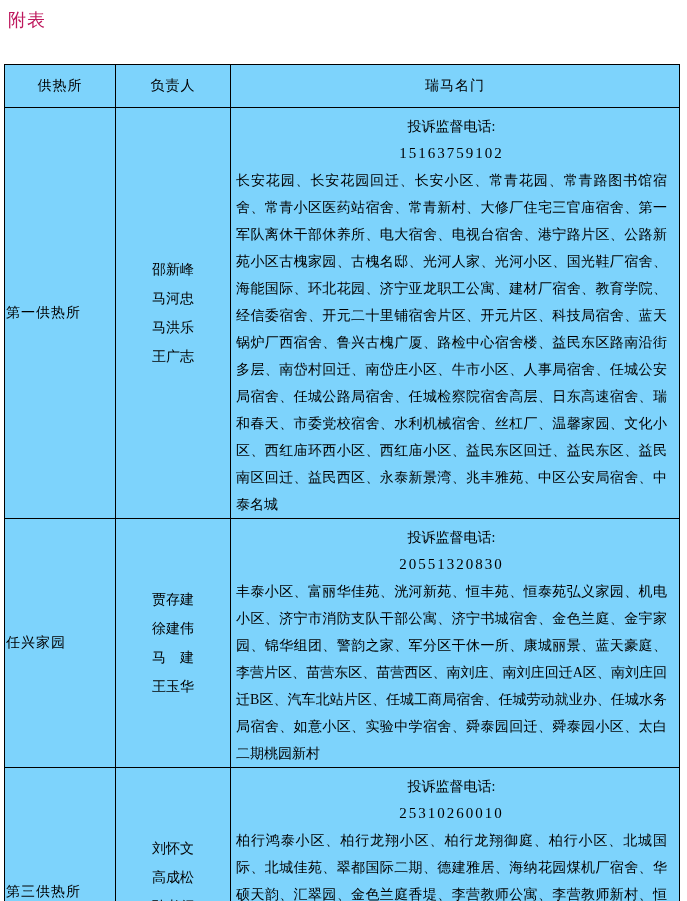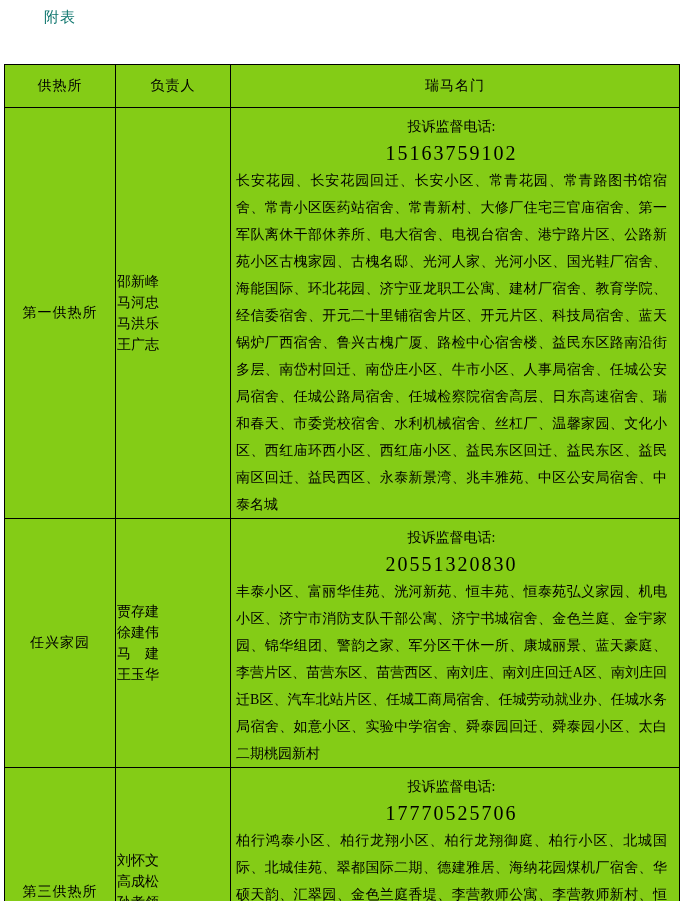--- a/index.html
+++ b/index.html
@@ -15,71 +15,69 @@
   .page {
     position: relative;
     width: 687px;
     height: 901px;
     background: #ffffff;
   }
   .page-title {
     position: absolute;
     left: 8px;
     top: 8px;
-    font-size: 15px;
-    color: #0f766e;
+    font-size: 18px;
+    color: #be185d;
     letter-spacing: 1px;
-    margin-left: 36px;
   }
   table.heat-table {
     position: absolute;
     left: 4px;
     top: 64px;
     width: 675px;
     border-collapse: collapse;
     table-layout: fixed;
   }
   table.heat-table th,
   table.heat-table td {
     border: 1px solid #000000;
     font-weight: normal;
     font-size: 14px;
-    background: #84cc16;
+    background: #7dd3fc;
   }
   th.hdr {
     height: 40px;
     text-align: center;
     vertical-align: middle;
     letter-spacing: 1px;
   }
   td.station-cell {
-    text-align: center;
     vertical-align: middle;
     letter-spacing: 1px;
   }
   td.managers-cell {
-    text-align: left;
+    text-align: center;
     vertical-align: middle;
     white-space: pre-line;
-    line-height: 21px;
+    line-height: 29px;
     font-size: 15px;
   }
   td.details-cell {
     vertical-align: top;
     padding: 5px 12px 0 5px;
   }
   .phone-label {
     text-align: center;
     line-height: 27px;
     font-size: 14px;
   }
   .phone-number {
     text-align: center;
     line-height: 27px;
-    font-size: 20px;
+    font-size: 15px;
     letter-spacing: 2px;
     font-family: "Liberation Serif", "DejaVu Serif", serif;
   }
   .communities {
     text-align: justify;
     line-height: 27px;
     font-size: 14px;
     font-family: Liberation Serif, serif;
   }
 </style>
@@ -129,21 +127,21 @@
         </td>
       </tr>
       <tr style="height:218px">
         <td class="station-cell">第三供热所</td>
         <td class="managers-cell">刘怀文
 高成松
 孙孝领
 张言全</td>
         <td class="details-cell">
           <div class="phone-label">投诉监督电话:</div>
-          <div class="phone-number">17770525706</div>
+          <div class="phone-number">25310260010</div>
           <div class="communities">柏行鸿泰小区、柏行龙翔小区、柏行龙翔御庭、柏行小区、北城国际、北城佳苑、翠都国际二期、德建雅居、海纳花园煤机厂宿舍、华硕天韵、汇翠园、金色兰庭香堤、李营教师公寓、李营教师新村、恒嘉苑、恒祥苑、圣都花苑、明珠新奥苑、李营尚城、天然居李营卫生院、奥维小区、金居佳苑、平安小区、任兴家园、任兴一号、瑞马名门、瑞马名门公寓、瑞马意墅、睿湖壹号、薛口家园、中德公园城、众和花园</div>
         </td>
       </tr>
 
     </tbody>
   </table>
 
 </div>
 
 </body></html>

